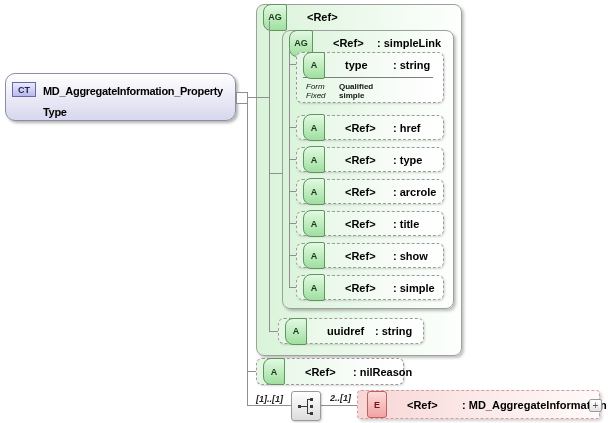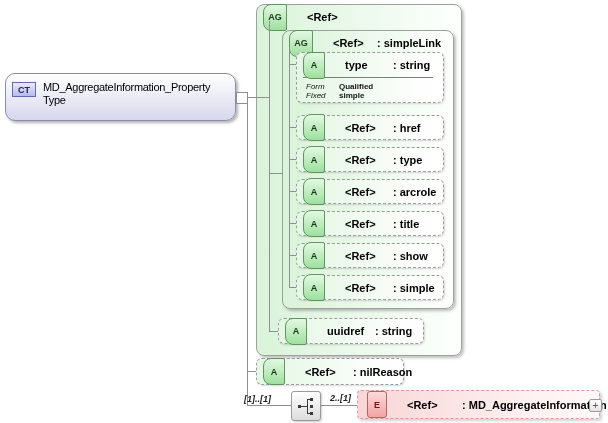--- a/index.html
+++ b/index.html
@@ -10,21 +10,21 @@
   .ln.h{height:1px;}
   .ln.v{width:1px;}
   .handle{position:absolute;left:236px;top:92px;width:10px;height:10px;border:1px solid #8f8f8f;background:#fff;}
 
   
   .ct{position:absolute;left:5px;top:73px;width:231px;height:48px;box-sizing:border-box;
       border:1px solid #8d8da5;border-radius:10px;
       background:linear-gradient(#ffffff,#d7d7ee);
       box-shadow:2px 2px 3px rgba(0,0,0,0.3);
       display:flex;align-items:flex-start;padding:7px 4px 0 6px;}
-  .ct-label{margin-left:7px;font-weight:normal;font-size:11px;line-height:13px;color:#000;
+  .ct-label{margin-left:7px;font-weight:bold;font-size:11px;line-height:21px;color:#000;
       white-space:pre-line;letter-spacing:-0.3px;}
 
   
   .grp{position:absolute;box-sizing:border-box;border:1px solid #9f9f9f;border-radius:8px;
       background:linear-gradient(to right,#d9f3d9,#eefaee 55%,#fdfffd);
       box-shadow:2px 2px 3px rgba(0,0,0,0.25);}
   .grp-head{display:flex;align-items:center;height:24px;padding-left:6px;}
 
   
   .badge{flex:none;display:flex;align-items:center;justify-content:center;
@@ -175,21 +175,21 @@
     <span class="nname">uuidref</span>
     <span class="ntype">: string</span>
   </div>
 
   <div class="attr" style="left:256px;top:358px;width:148px;height:27px;">
     <span class="badge green a">A</span>
     <span class="nname">&lt;Ref&gt;</span>
     <span class="ntype">: nilReason</span>
   </div>
 
-  <span class="card" style="left:244px;top:394px;">[1]..[1]</span>
+  <span class="card" style="left:256px;top:394px;">[1]..[1]</span>
 
   <div class="seqbtn">
     <svg width="22" height="22" viewBox="0 0 22 22">
       <rect x="3" y="10" width="3" height="3" fill="#3a3a3a"></rect>
       <rect x="6" y="11" width="6" height="1" fill="#3a3a3a"></rect>
       <rect x="12" y="4" width="1" height="15" fill="#3a3a3a"></rect>
       <rect x="13" y="4" width="3" height="1" fill="#3a3a3a"></rect>
       <rect x="13" y="18" width="3" height="1" fill="#3a3a3a"></rect>
       <rect x="15" y="3" width="3" height="3" fill="#3a3a3a"></rect>
       <rect x="15" y="10" width="3" height="3" fill="#3a3a3a"></rect>

